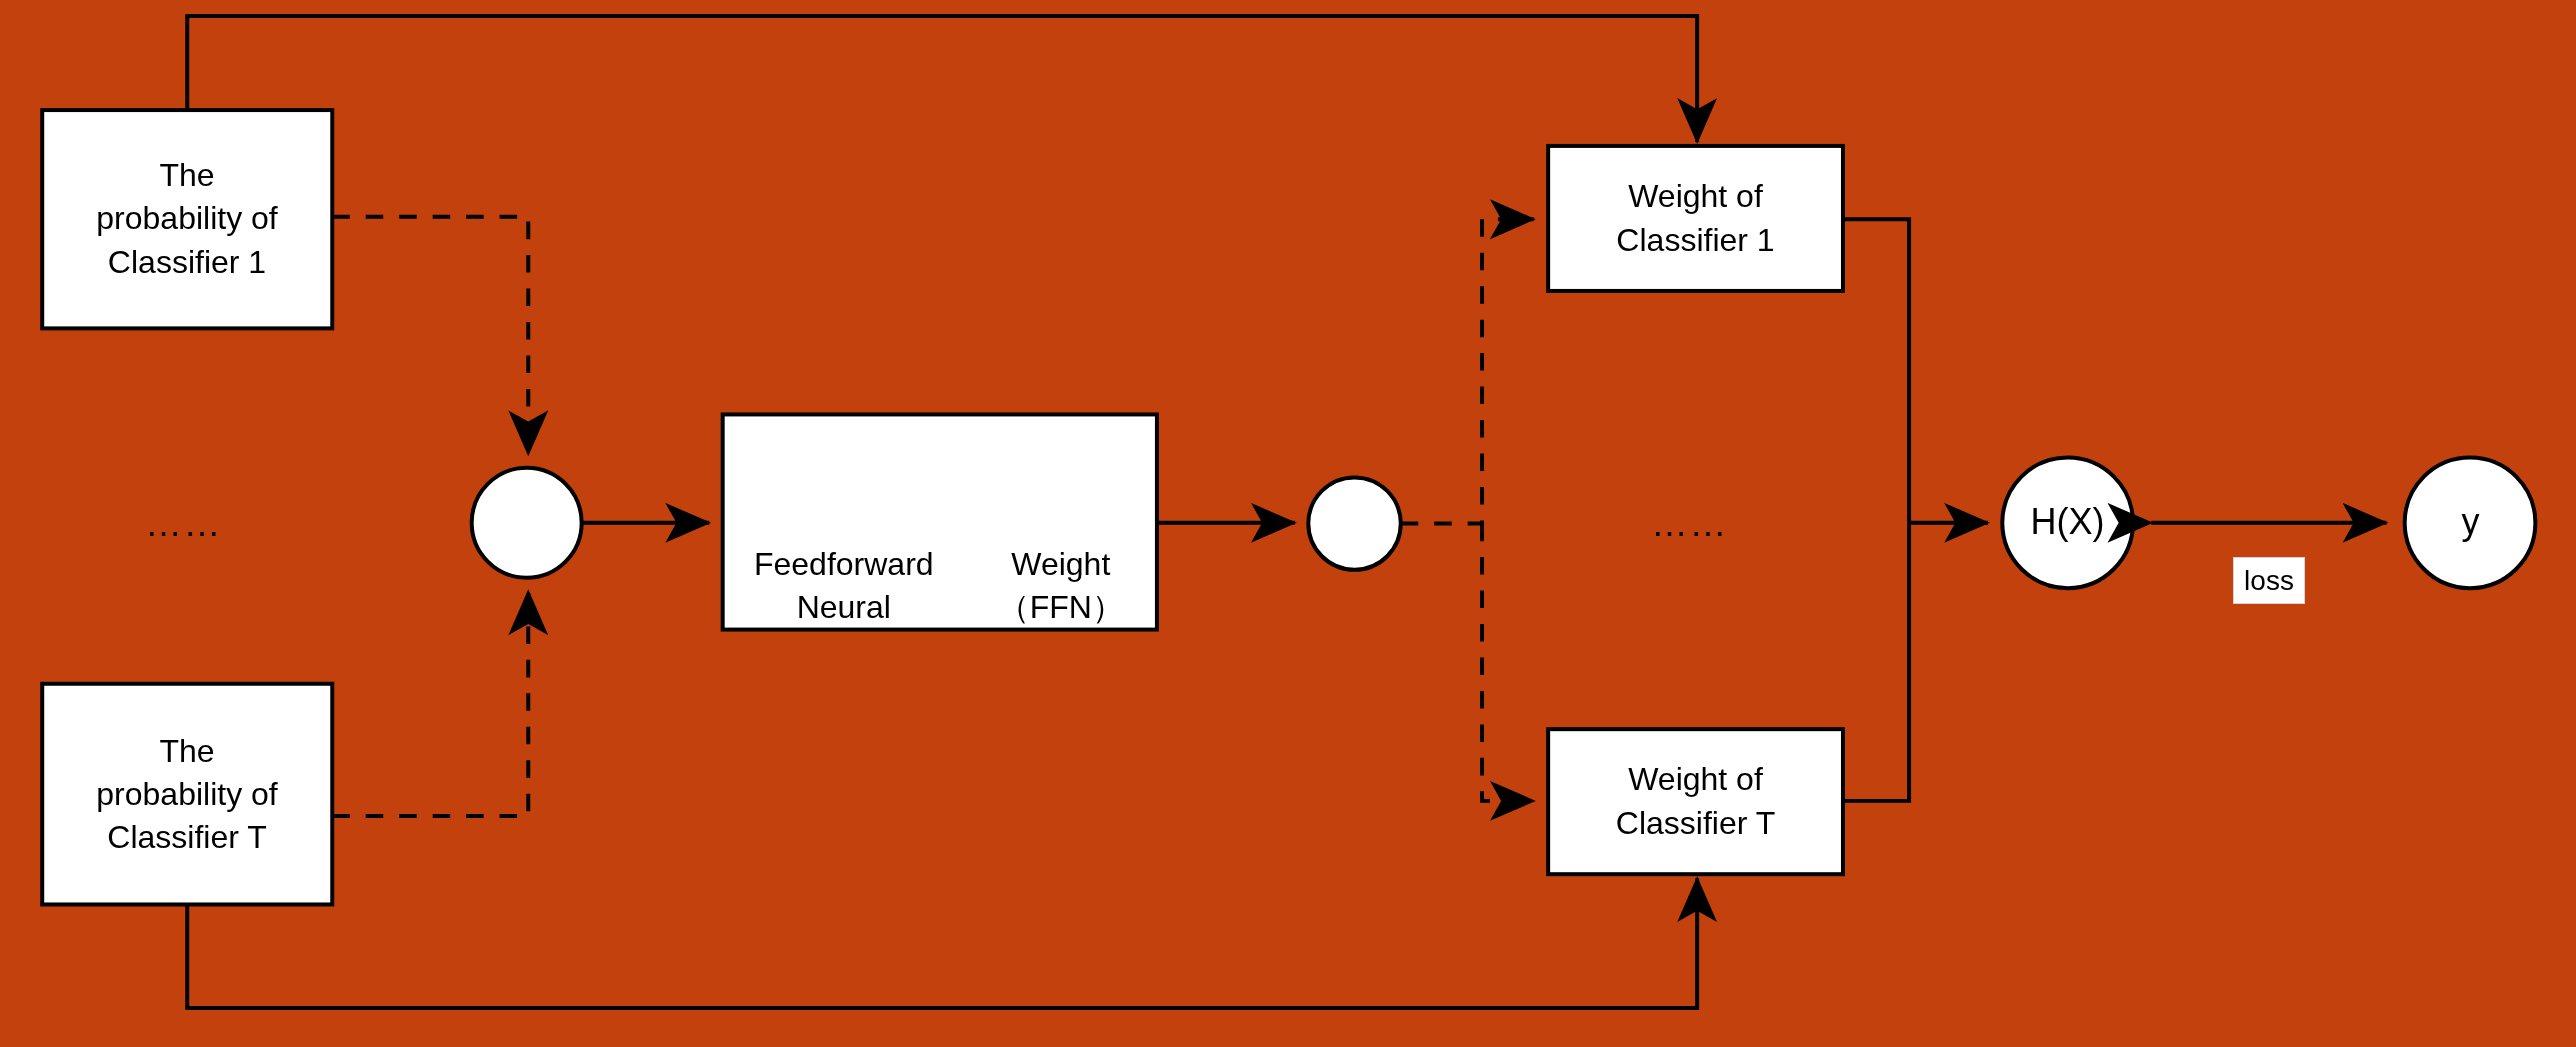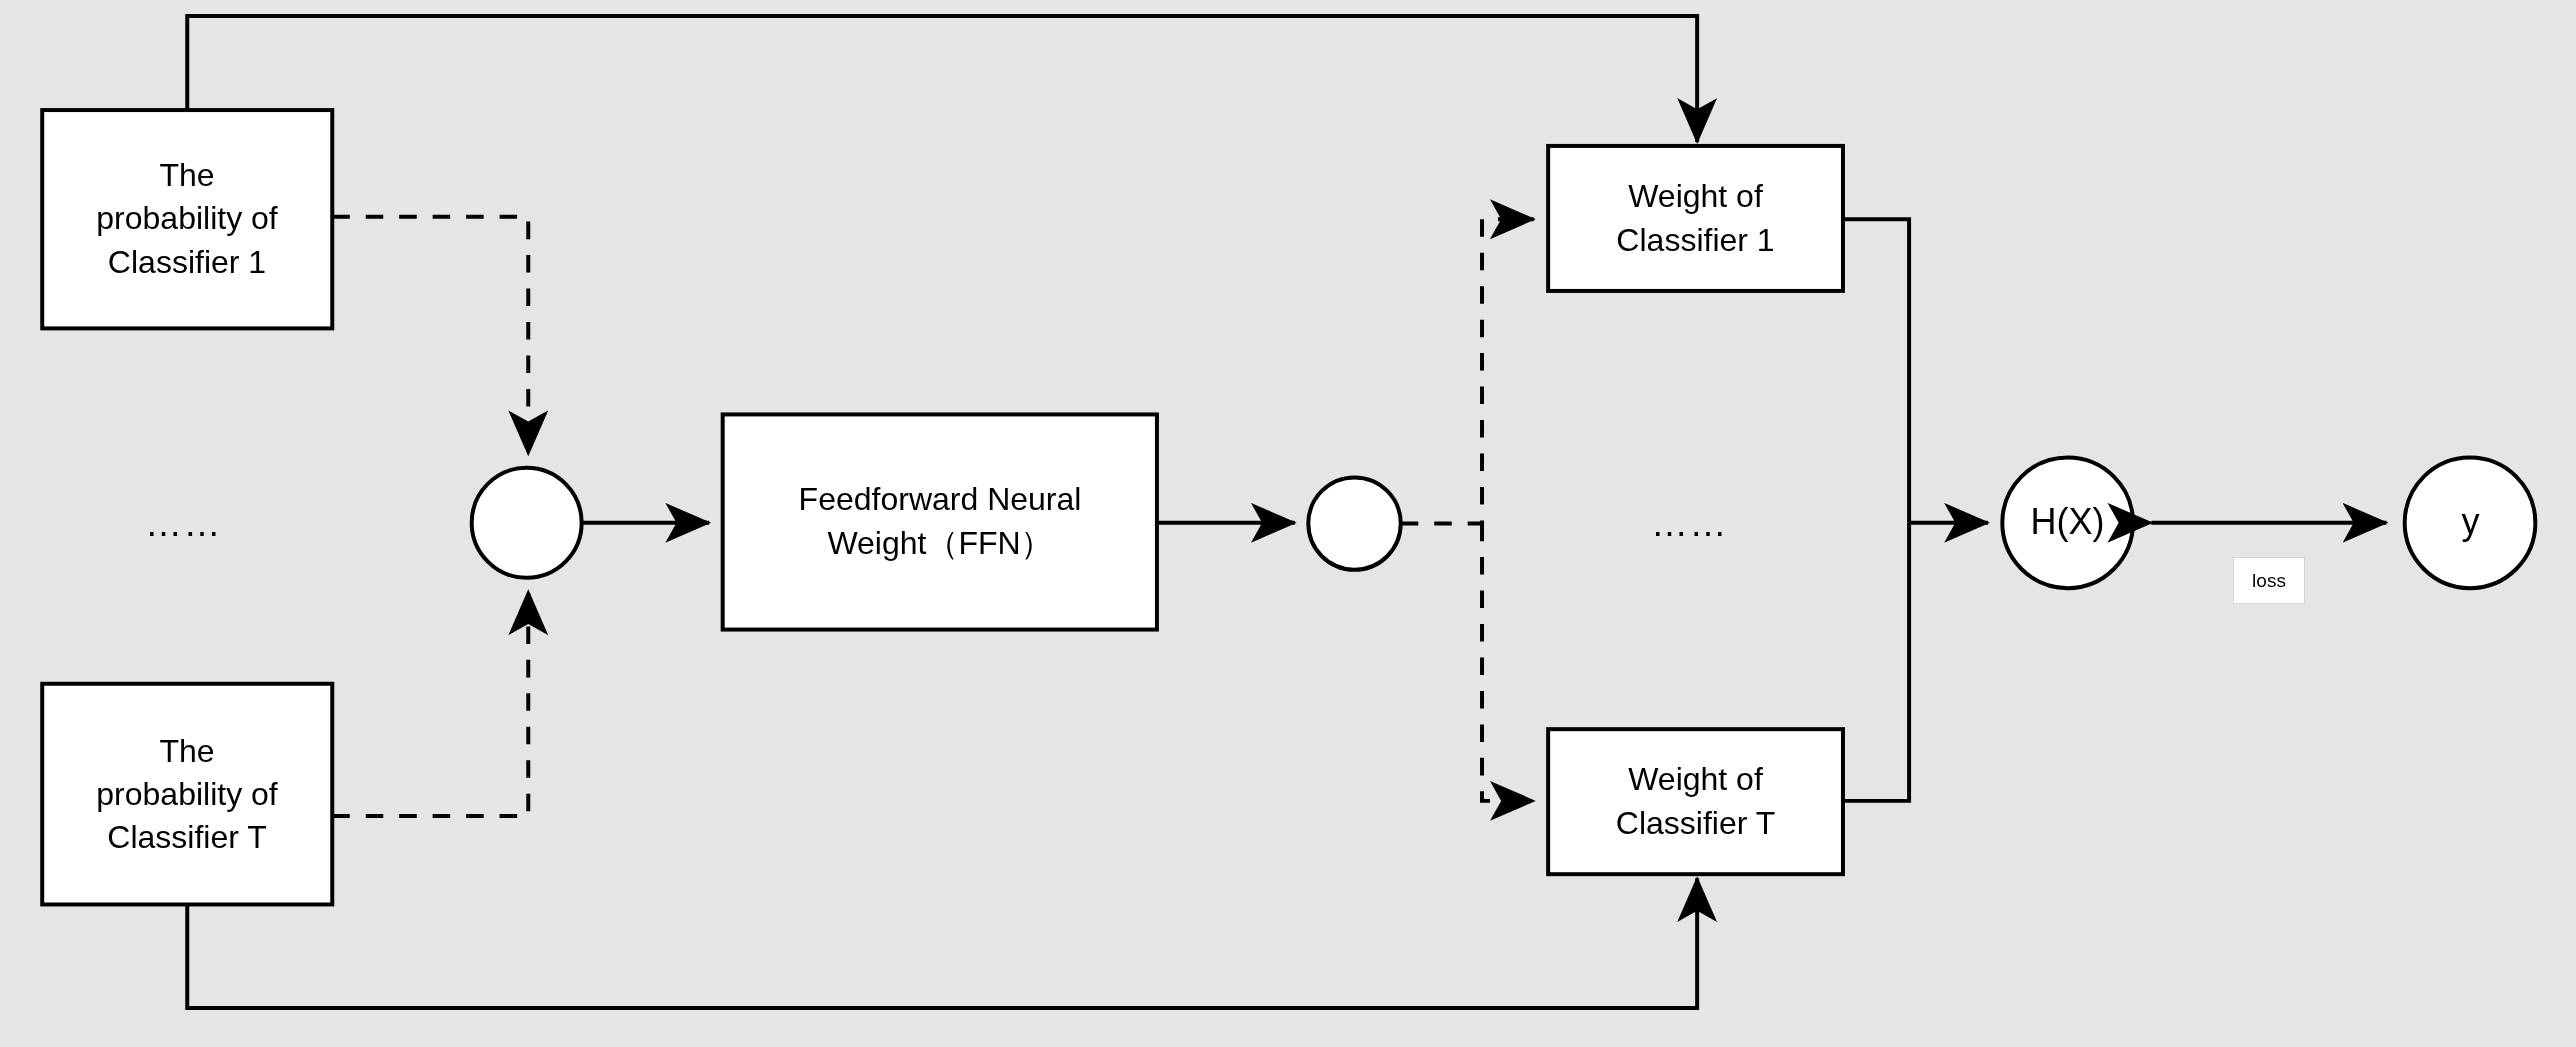--- a/index.html
+++ b/index.html
@@ -1,32 +1,32 @@
 <!DOCTYPE html>
 <html style="font-size:12.7px"><head>
 <meta charset="utf-8">
 <title>Ensemble Weighting Diagram</title>
 <style>
   html,body{margin:0;padding:0;background:#ffffff;}
   body{font-family:"Liberation Sans", sans-serif;color:#000;}
-  #stage{position:relative;width:2576px;height:1048px;background:#e5e5e5;overflow:hidden;}
+  #stage{position:relative;width:2576px;height:1048px;background:#c2410c;overflow:hidden;}
   #stage svg{position:absolute;left:0;top:0;width:2576px;height:1048px;}
   .node-label{
     position:absolute;
     display:flex;align-items:center;justify-content:center;
     text-align:center;line-height:1.35;
     pointer-events:none;
     font-family:"Liberation Sans", sans-serif;
     color:#000;
   }
   .box-label{font-size:32px;}
   .circle-label{font-size:36px;}
   .ellipsis-label{font-size:37px;letter-spacing:1.6px;}
   .loss-label{
-    font-size:19px;
+    font-size:28px;
     border:0.8px solid #d4d4d4;
     background:#ffffff;
     padding:0.8px 3.2px;
     box-sizing:border-box;
   }
 </style>
 </head>
 <body>
 
 <div id="stage">
@@ -91,21 +91,21 @@
   </div>
 
   <div class="node-label box-label" style="left:42px; top:684px; width:290px; height:221px; flex-direction:column;">
     <span>The</span>
     <span>probability of</span>
     <span>Classifier T</span>
   </div>
 
   <div class="node-label ellipsis-label" style="left:104px; top:488px; width:159px; height:72px;">……</div>
 
-  <div class="node-label box-label" style="left:723px; top:414px; width:434px; height:215px; flex-direction:column;">
+  <div class="node-label box-label" style="left:723px; top:414px; width:434px; height:215px; flex-direction:row;align-items:flex-end;">
     <span>Feedforward Neural</span>
     <span>Weight（FFN）</span>
   </div>
 
   <div class="node-label ellipsis-label" style="left:1610px; top:488px; width:159px; height:72px;">……</div>
 
   <div class="node-label box-label" style="left:1548px; top:146px; width:295px; height:145px; flex-direction:column;">
     <span>Weight of</span>
     <span>Classifier 1</span>
   </div>

